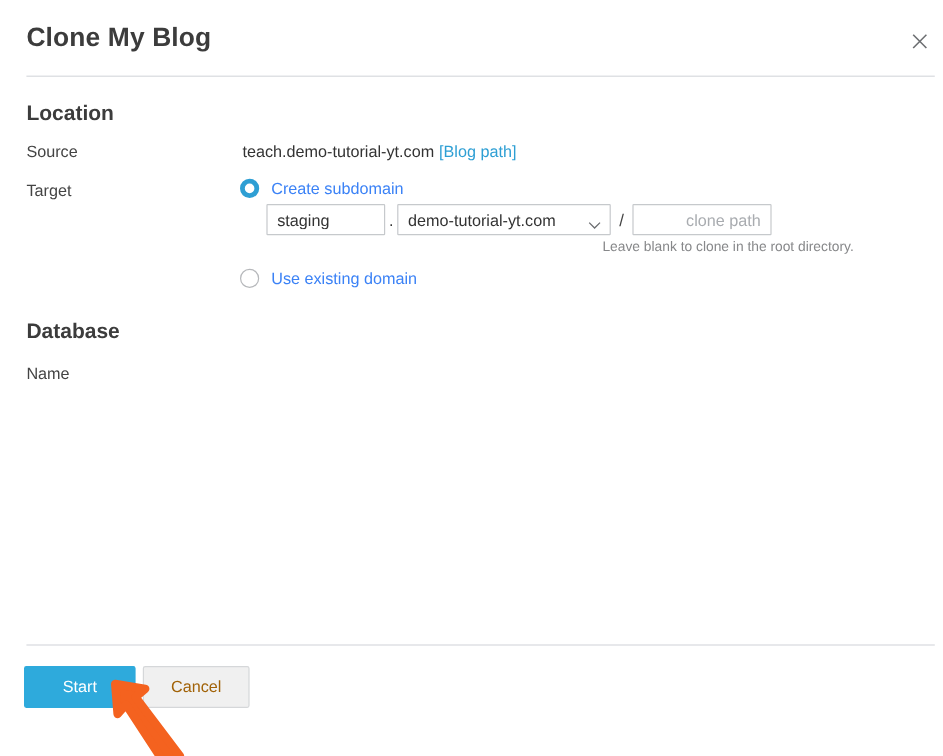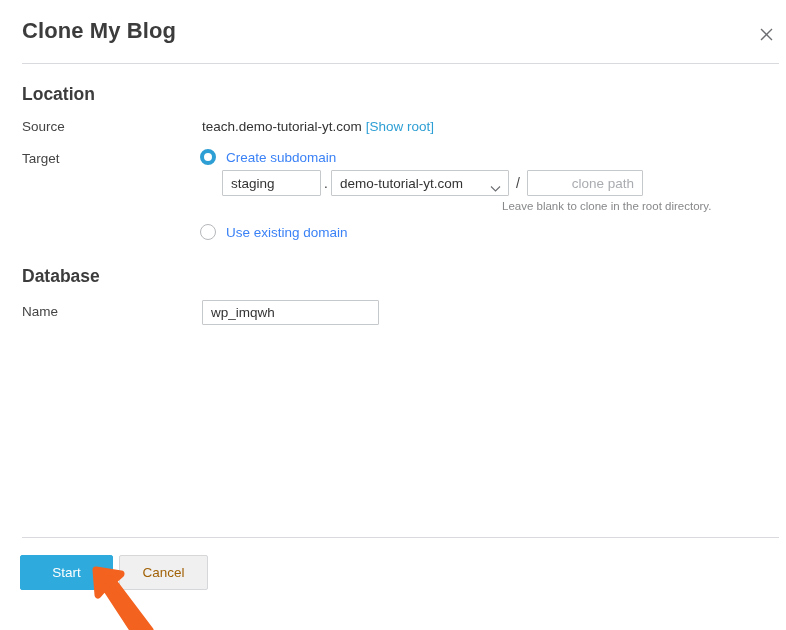--- a/index.html
+++ b/index.html
@@ -284,21 +284,21 @@
     </div>
   </div>
 
   <div class="divider divider-top"></div>
 
   <div class="section-heading" id="loc-heading">Location</div>
 
   <div class="row-label" id="lbl-source">Source</div>
 
   <div class="source-value">
-    <span>teach.demo-tutorial-yt.com</span><a class="show-path-link">[Show root]</a>
+    <span>teach.demo-tutorial-yt.com</span><a class="show-path-link">[Blog path]</a>
   </div>
 
   <div class="row-label" id="lbl-target">Target</div>
 
   <div class="radio-row" id="radio-create">
     <span class="radio-mark checked"></span>
     <span class="radio-label">Create subdomain</span>
   </div>
 
   <div class="subdomain-row">
@@ -324,21 +324,20 @@
 
   <div class="radio-row" id="radio-existing">
     <span class="radio-mark unchecked"></span>
     <span class="radio-label">Use existing domain</span>
   </div>
 
   <div class="section-heading" id="db-heading">Database</div>
 
   <div class="row-label" id="lbl-dbname">Name</div>
 
-  <input class="txt-input" id="input-dbname" type="text" value="wp_imqwh" style="">
 
   <div class="divider divider-bottom"></div>
 
   <div class="btn" id="btn-start">Start</div>
 
   <div class="btn" id="btn-cancel">Cancel</div>
 
   <div class="annotation-arrow">
     <svg width="90" height="80" viewBox="0 0 90 80" aria-hidden="true">
       <path d="M16 12 L41 16 L33 23 L70 72 L57 78 L25 29 L18 37 Z" fill="#f4621f" stroke="#f4621f" stroke-width="7" stroke-linejoin="round" stroke-linecap="round"></path>

